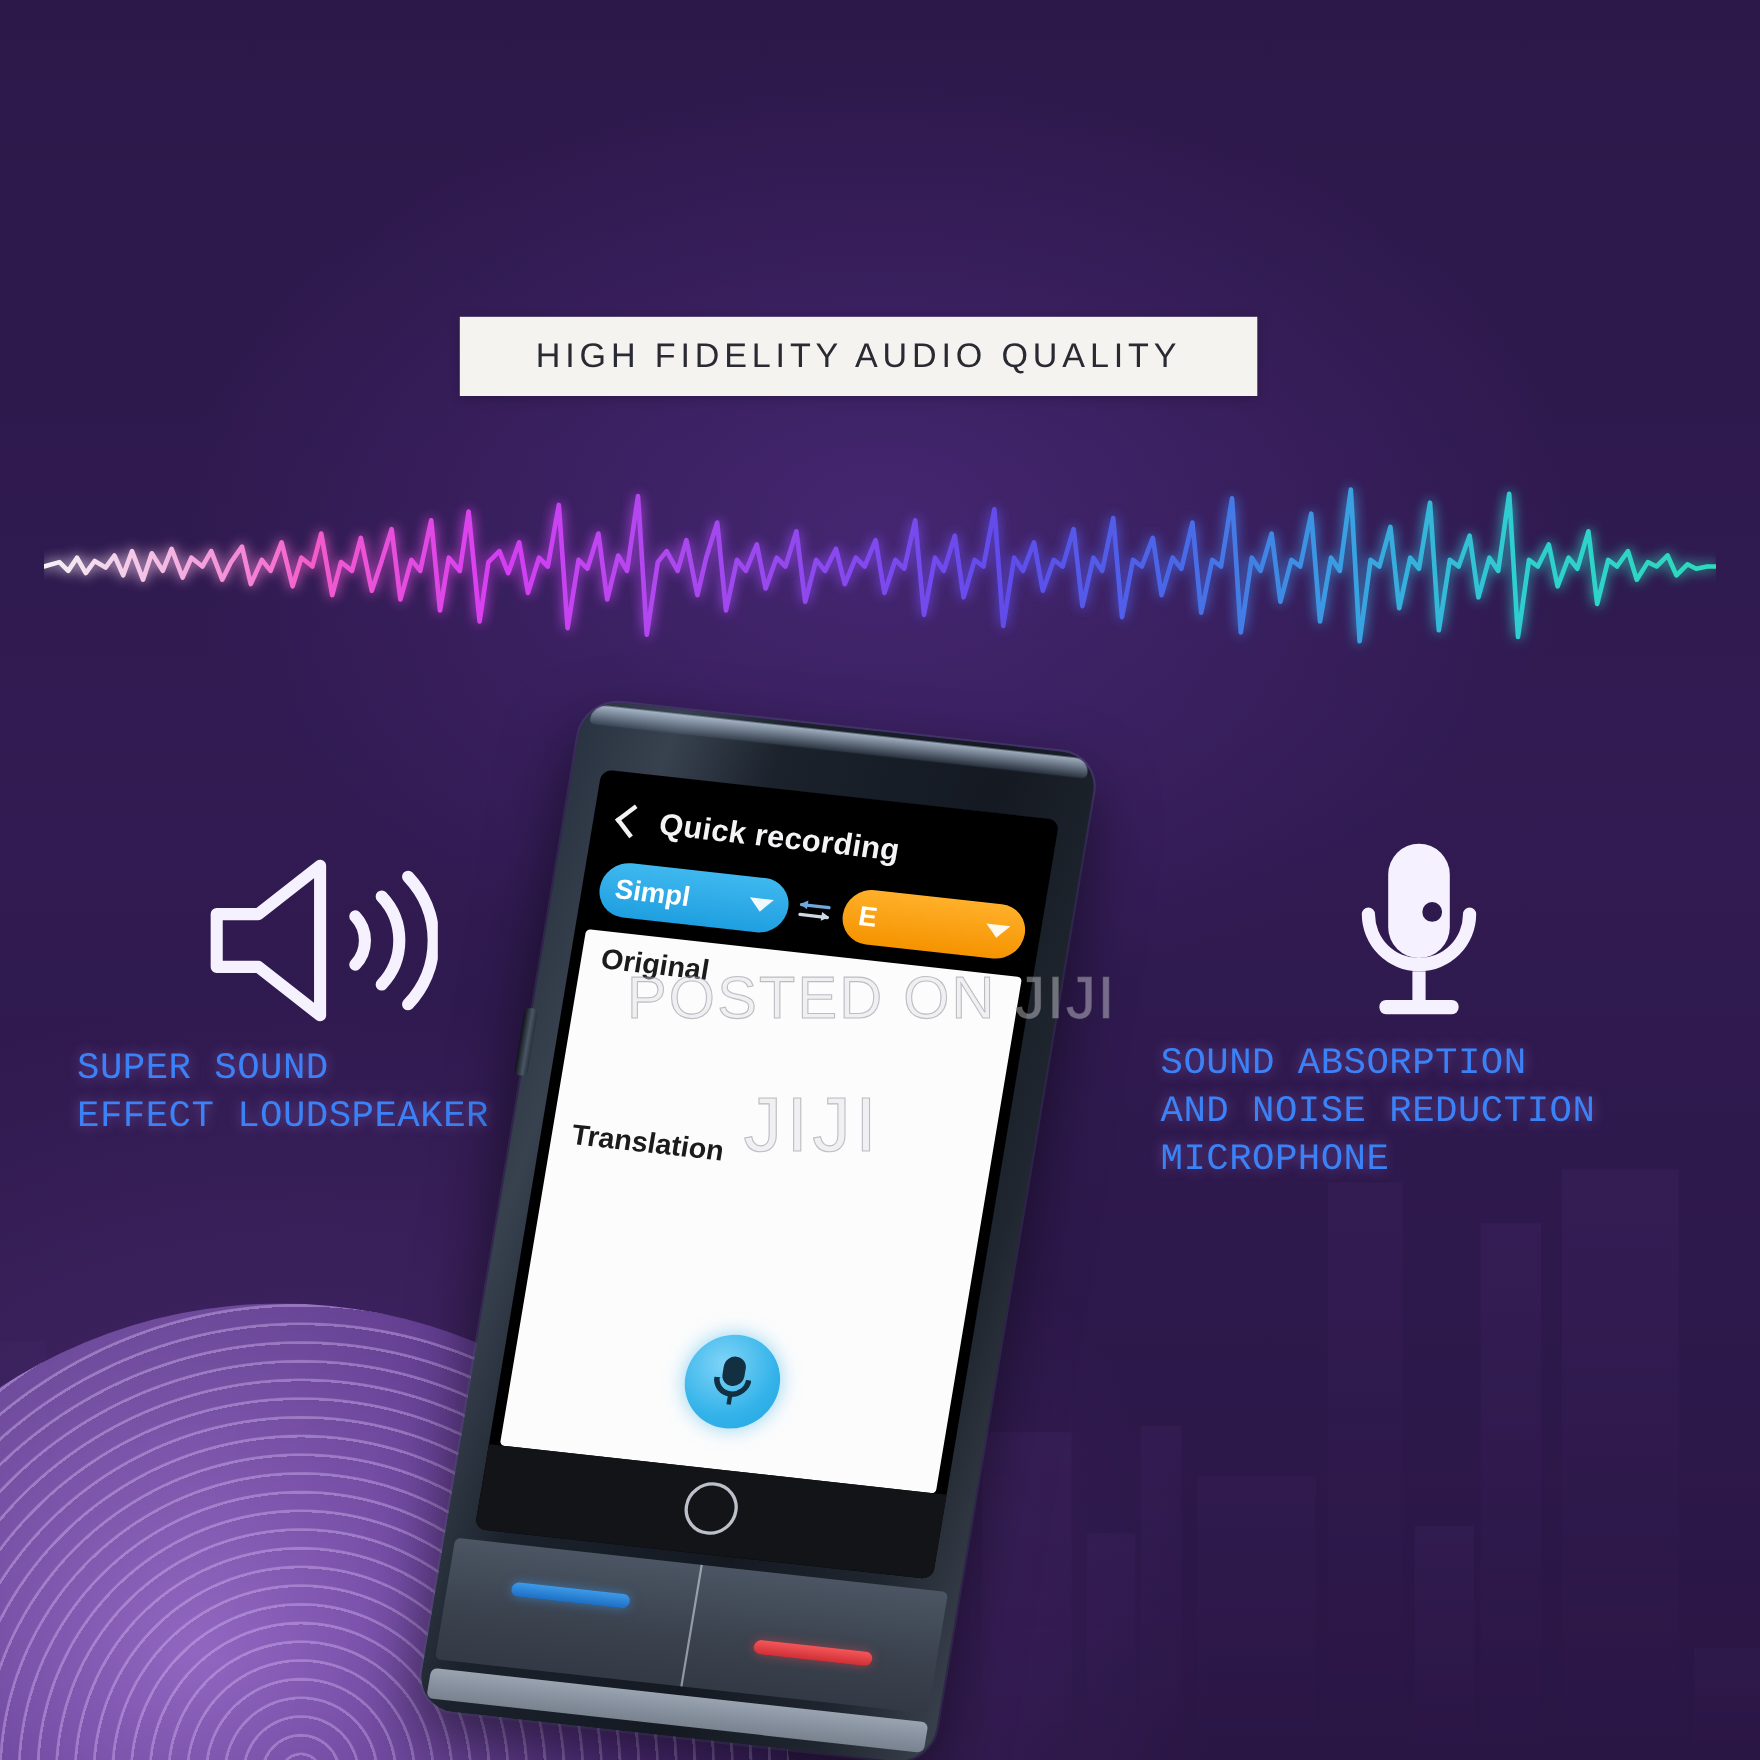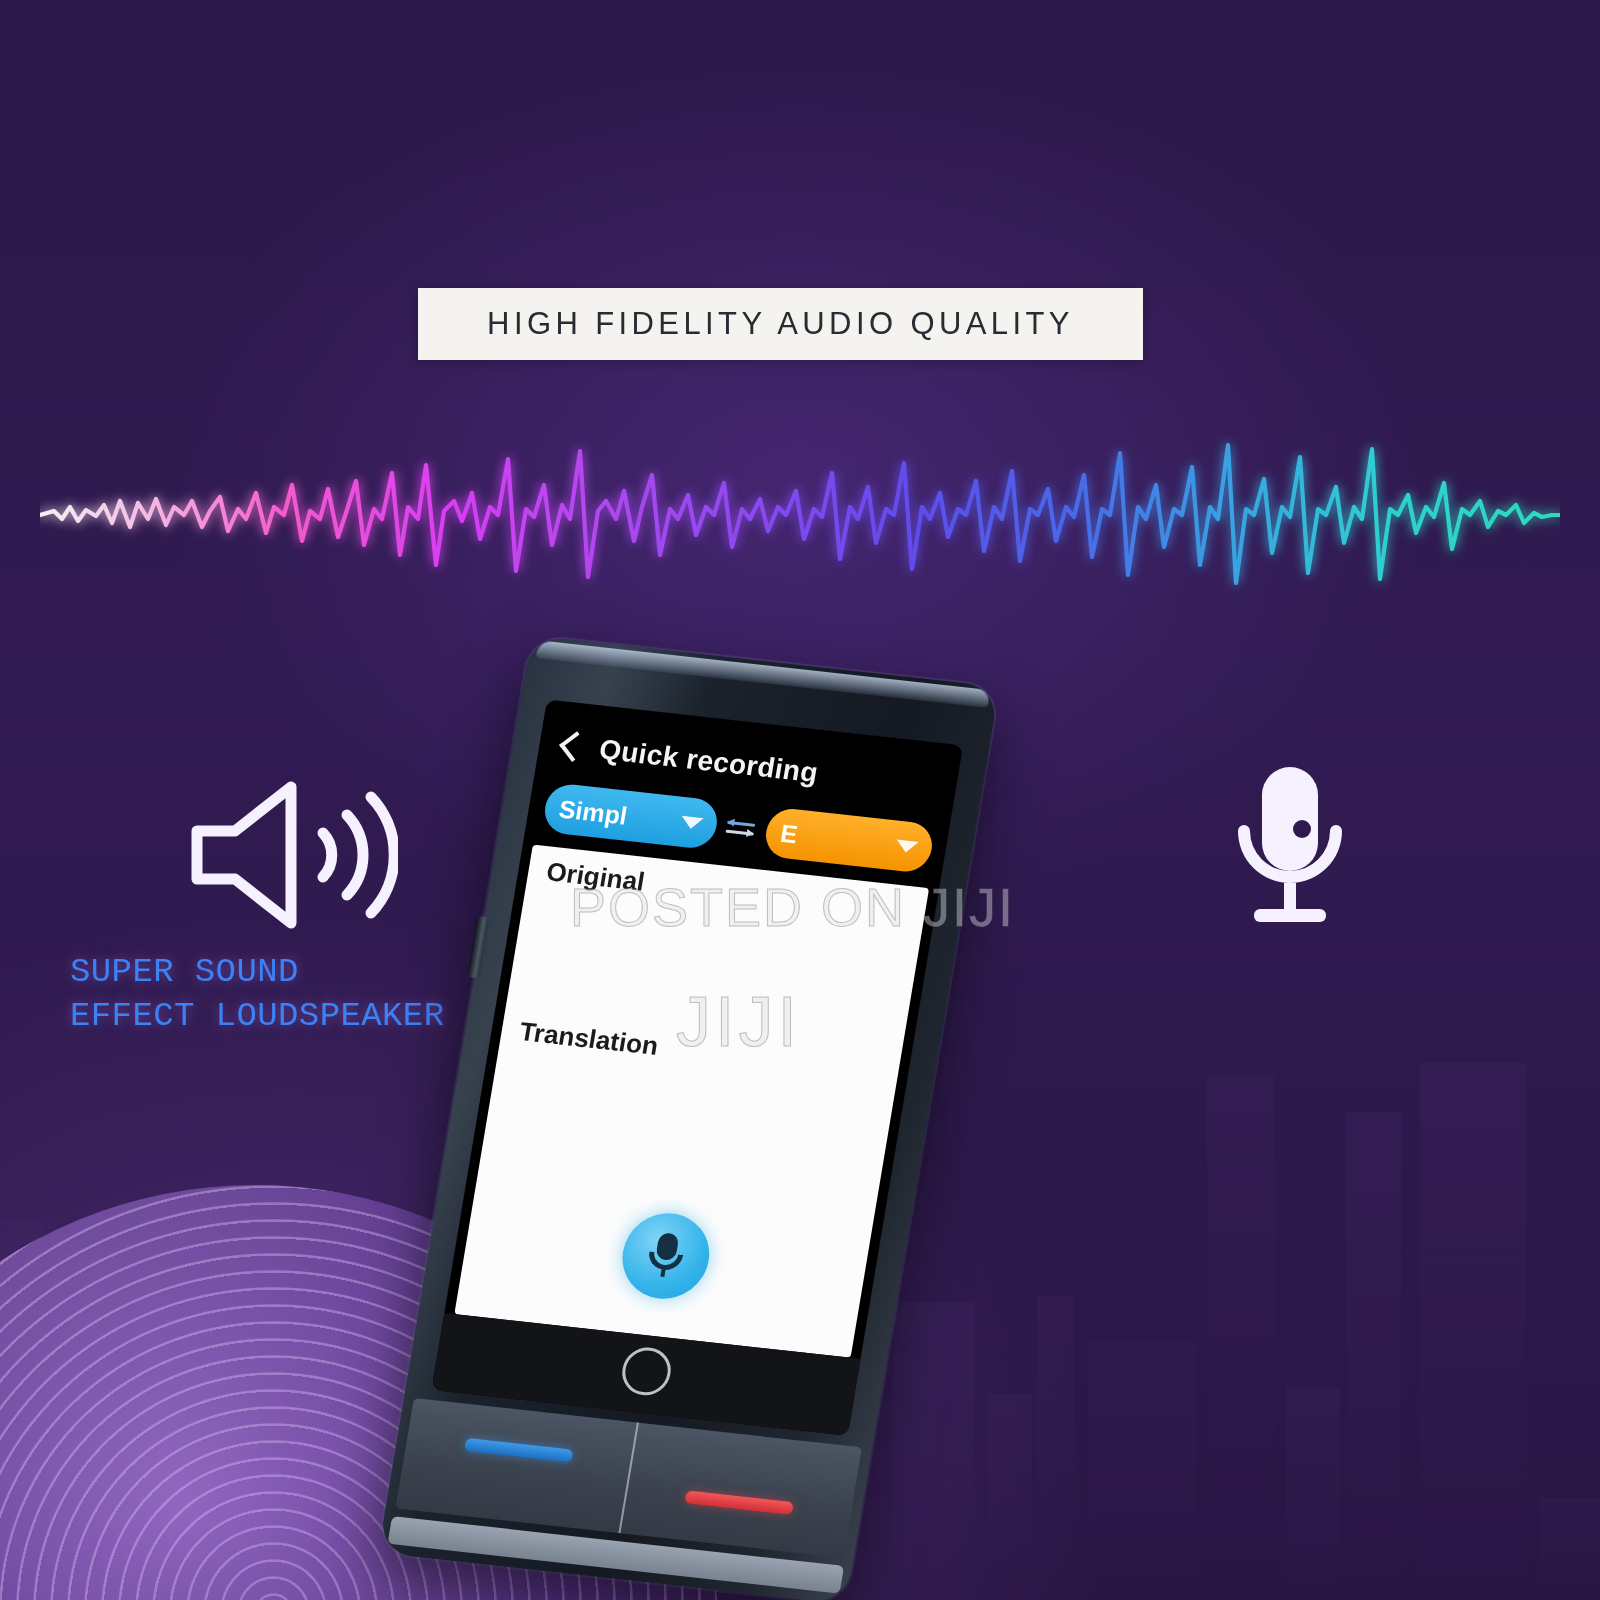--- a/index.html
+++ b/index.html
@@ -279,20 +279,23 @@
       <svg width="160" height="178" viewBox="0 0 160 178" aria-hidden="true">
         <g fill="#f6f1ff">
           <rect x="52" y="6" width="56" height="104" rx="28"></rect>
           <circle cx="92" cy="68" r="9" fill="#2e1a4d"></circle>
           <path d="M28,70 a6,6 0 0 1 12,0 a40,40 0 0 0 80,0 a6,6 0 0 1 12,0 a52,52 0 0 1 -104,0 Z"></path>
           <rect x="74" y="122" width="12" height="28"></rect>
           <rect x="44" y="148" width="72" height="13" rx="6"></rect>
         </g>
       </svg>
     </div>
+    <div class="cap">SOUND ABSORPTION
+AND NOISE REDUCTION
+MICROPHONE</div>
   </div>
 
   <div class="device-wrap">
     <div class="device">
       <div class="body-shell"></div>
       <div class="top-bevel"></div>
       <div class="side-btn"></div>
 
       <div class="bezel">
         <div class="screen-dark"></div>

